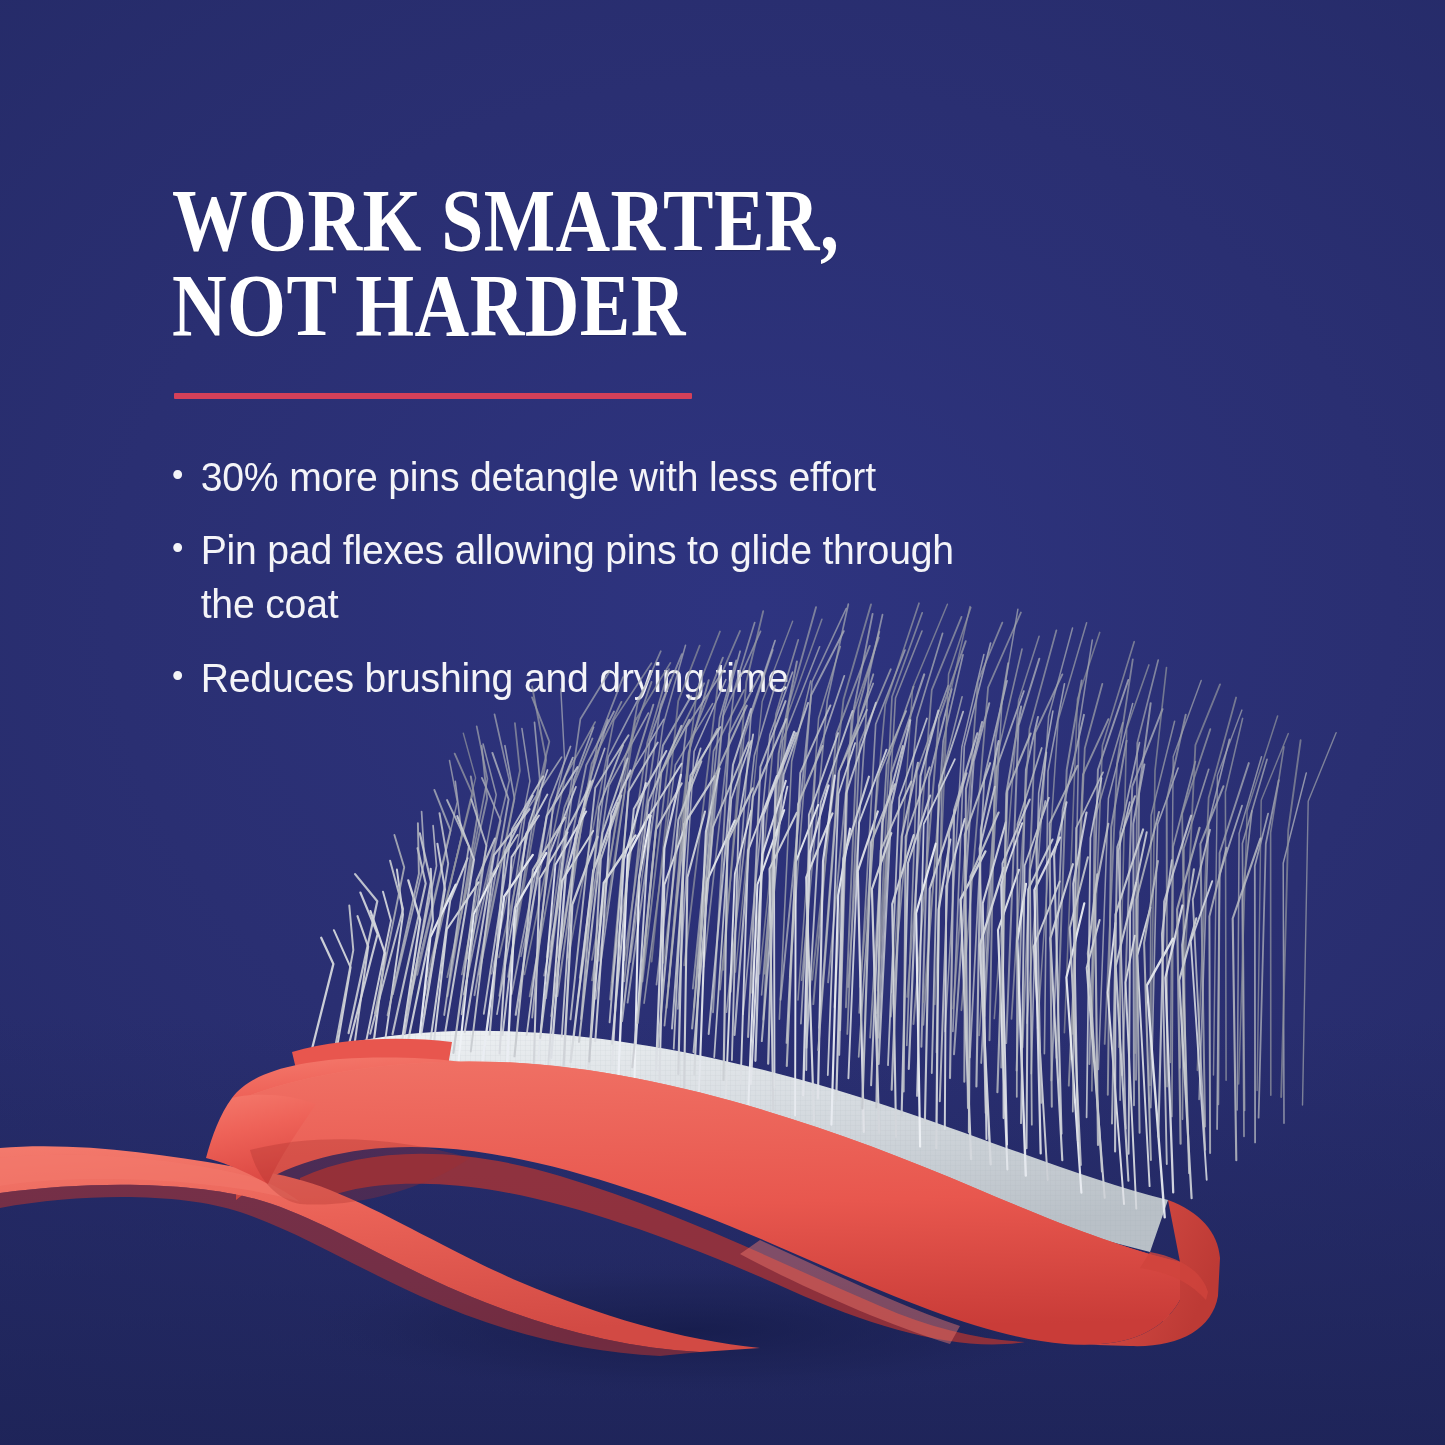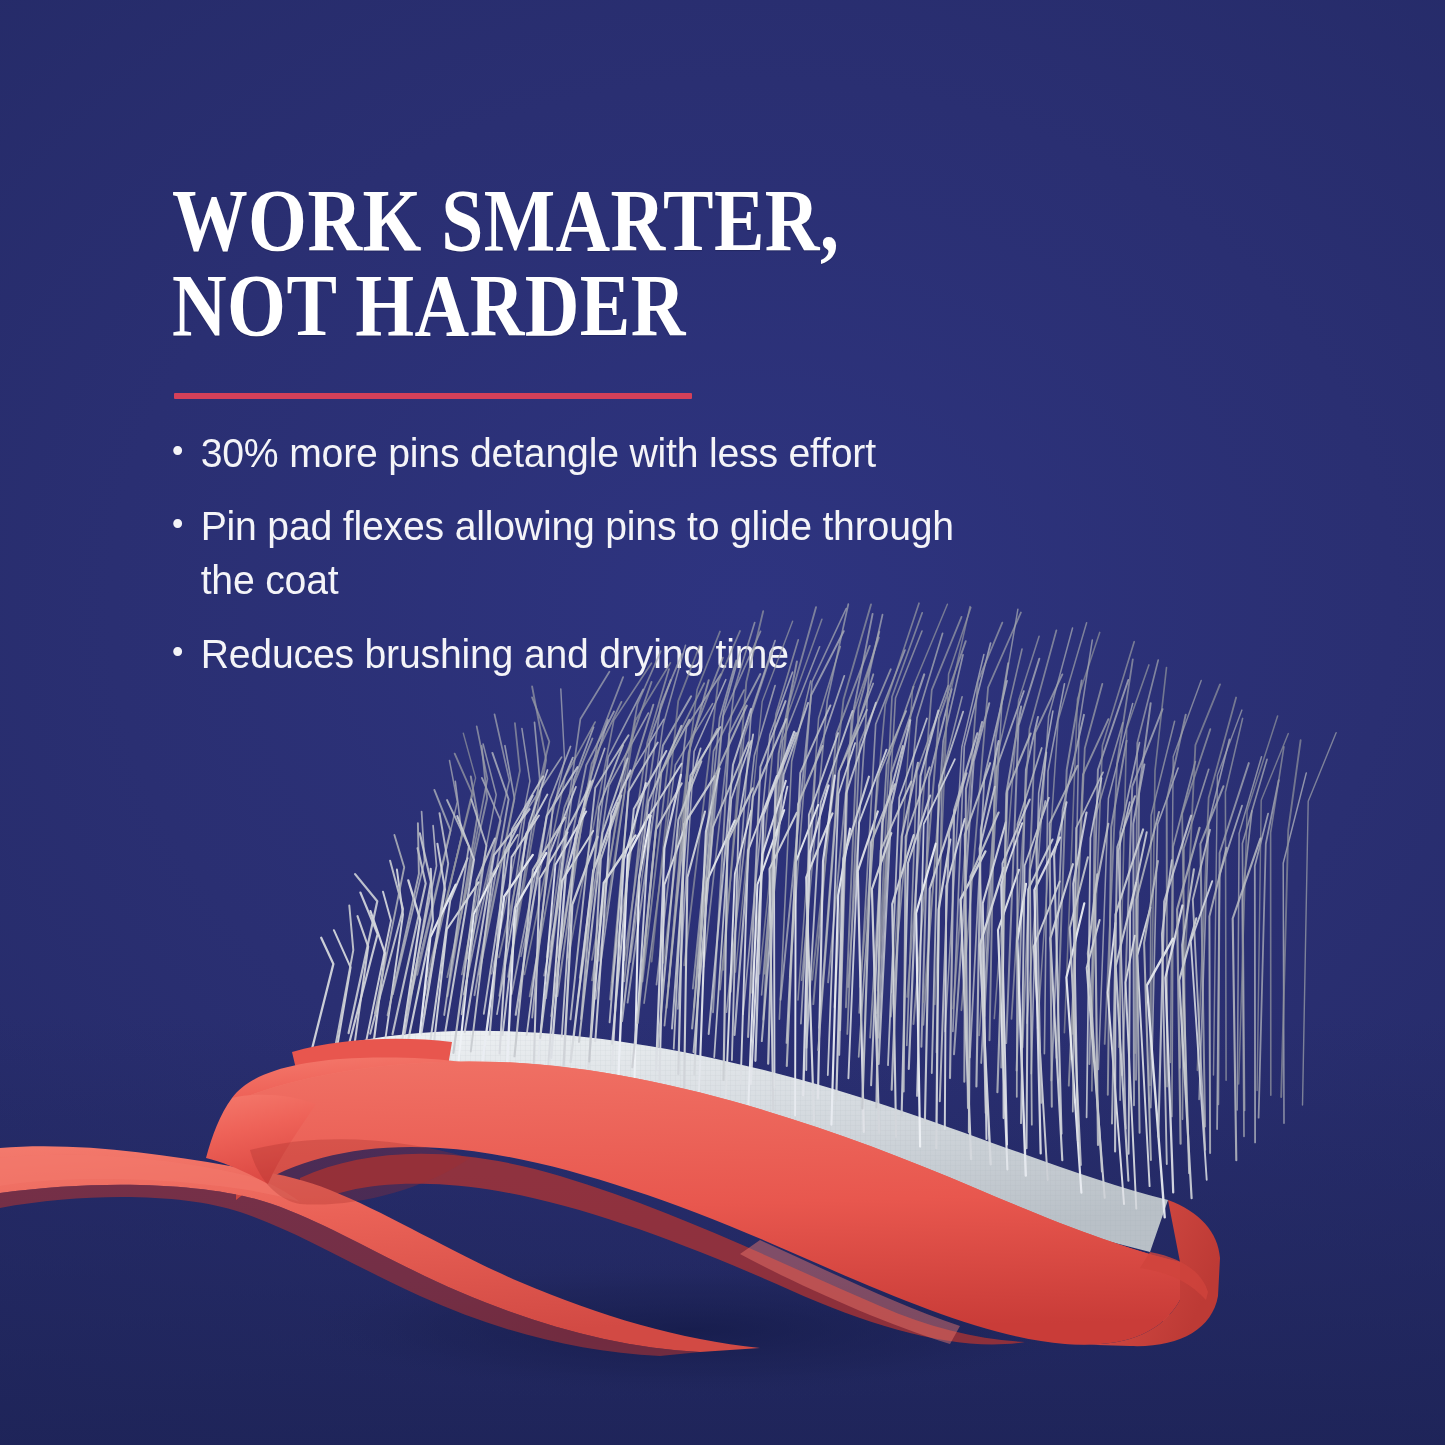--- a/index.html
+++ b/index.html
@@ -53,21 +53,21 @@
   }
   #divider {
     margin-top: 44px;
     margin-left: 2px;
     width: 518px;
     height: 6px;
     background: #d44059;
     border-radius: 1px;
   }
   #bullets {
-    margin-top: 28px;
+    margin-top: 52px;
     list-style: none;
     padding: 0;
     margin-left: 0;
   }
   #bullets li {
     position: relative;
     color: #f4f4f8;
     font-size: 41px;
     line-height: 1.31;
     font-weight: 400;

